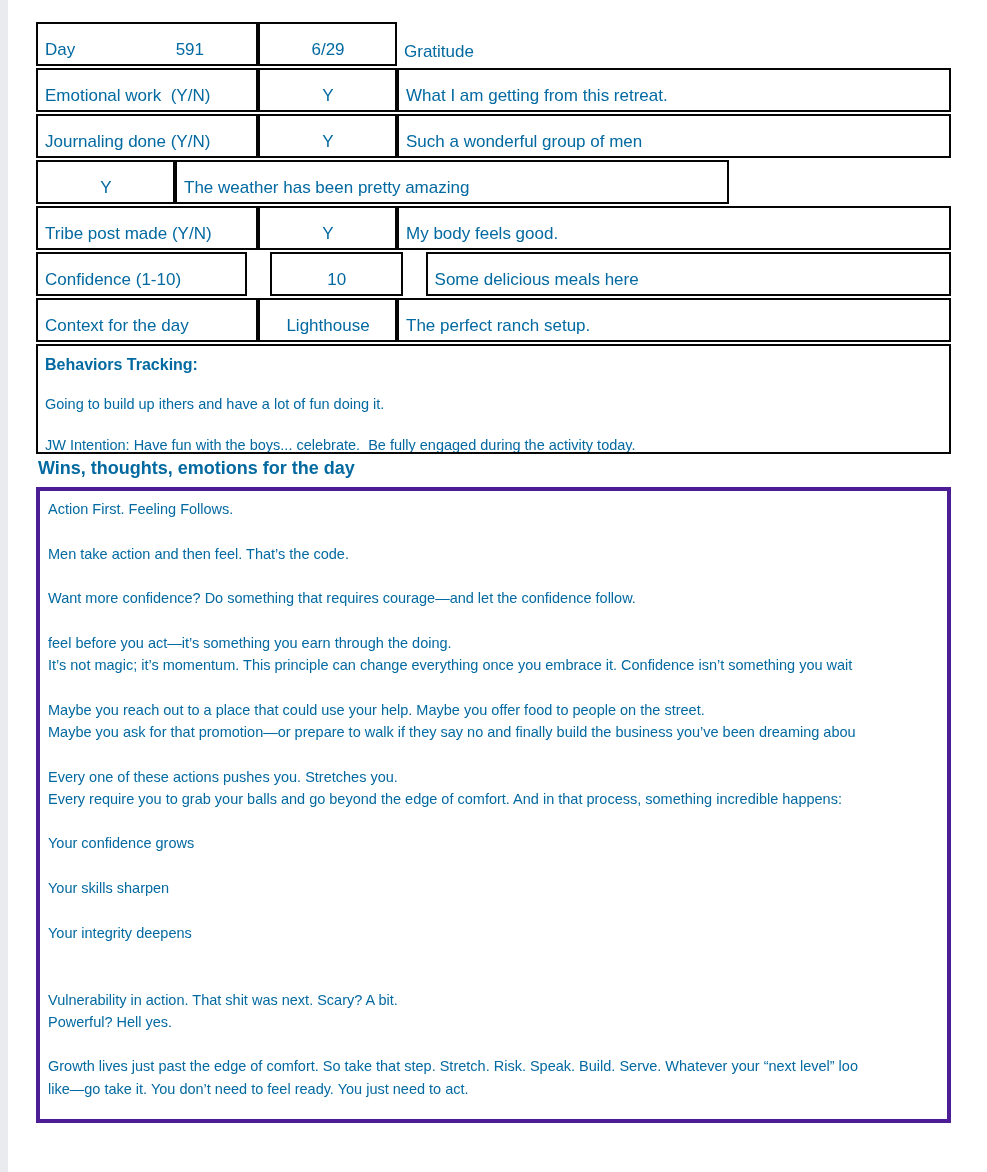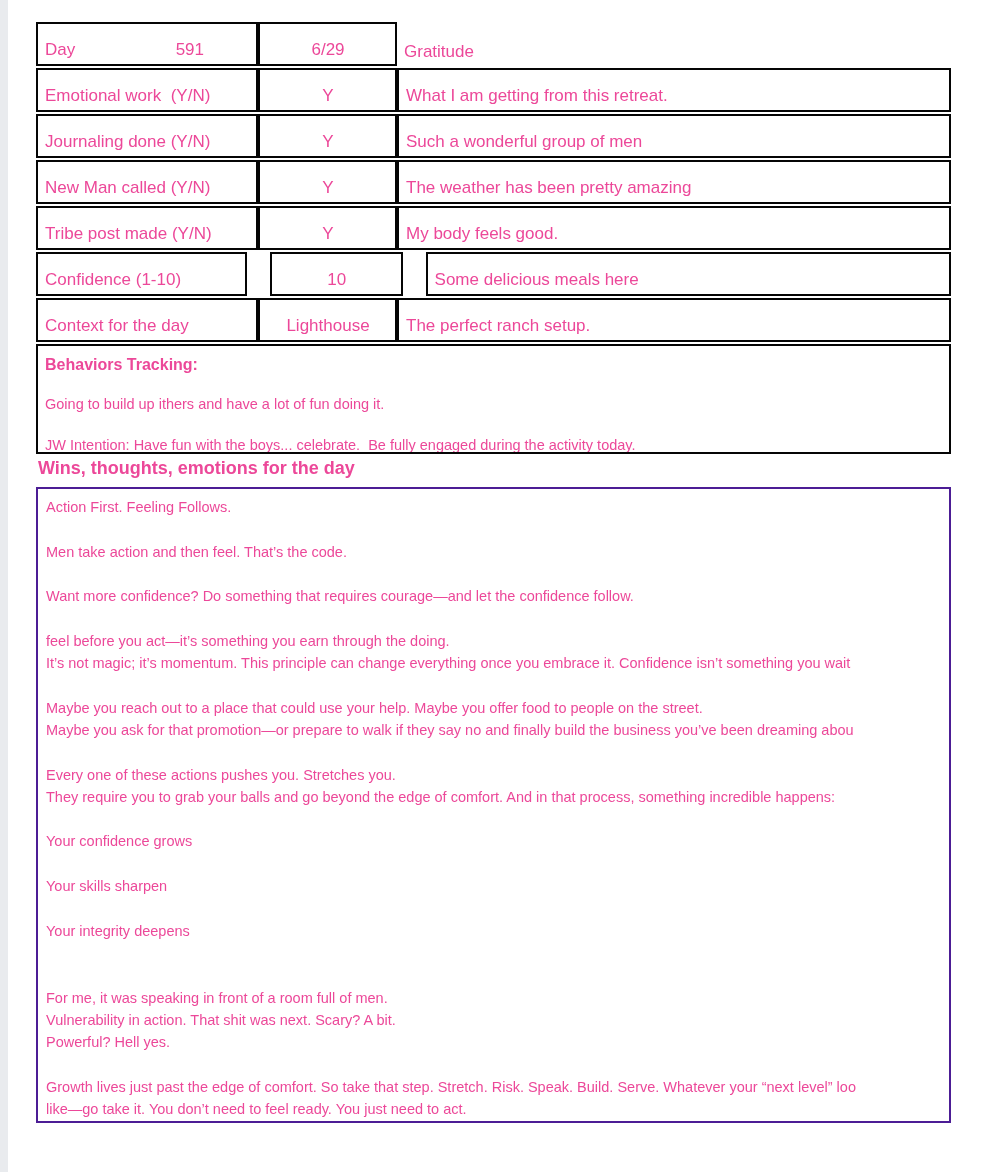--- a/index.html
+++ b/index.html
@@ -1,21 +1,21 @@
 <!DOCTYPE html>
 <html><head>
 <meta charset="utf-8">
 <style>
   html,body{margin:0;padding:0;background:#ffffff;}
   .page{
     position:relative;
     width:987px;height:1172px;
     background:#ffffff;
     font-family:"Liberation Sans","DejaVu Sans",sans-serif;
-    color:#ec4899;
+    color:#0369a1;
     overflow:hidden;
   }
   .page-edge{
     position:absolute;left:0;top:0;width:8px;height:1172px;
     background:#e9ebee;
   }
   
   .trow{
     position:absolute;left:36px;width:915px;height:44px;
     display:flex;
@@ -44,21 +44,21 @@
   .behaviors .btitle{font-size:16px;font-weight:bold;line-height:21px;white-space:pre;}
   .behaviors .bline1{margin-top:19px;font-size:14.5px;line-height:20px;white-space:pre;}
   .behaviors .bline2{margin-top:21px;font-size:14.5px;line-height:20px;white-space:pre;}
   
   .wins-heading{
     position:absolute;left:38px;top:456px;
     font-size:18px;font-weight:bold;line-height:24px;white-space:pre;
   }
   .wins-box{
     position:absolute;left:36px;top:487px;width:915px;height:636px;
-    box-sizing:border-box;border:2px solid #4c1d95;background:#fff;
+    box-sizing:border-box;border:4px solid #4c1d95;background:#fff;
     padding:7px 0 0 8px;overflow:hidden;
   }
   .t-line{
     height:22.3px;line-height:22.3px;
     font-size:14.5px;white-space:pre;
   }
 </style>
 </head>
 <body>
 
@@ -82,21 +82,20 @@
     <div class="cell c1"><span>Emotional work  (Y/N)</span></div>
     <div class="cell c2"><span>Y</span></div>
     <div class="cell c3"><span>What I am getting from this retreat.</span></div>
   </div>
   <div class="trow" style="top:114px;">
     <div class="cell c1"><span>Journaling done (Y/N)</span></div>
     <div class="cell c2"><span>Y</span></div>
     <div class="cell c3"><span>Such a wonderful group of men</span></div>
   </div>
   <div class="trow" style="top:160px;">
-    <div class="cell c1"><span>New Man called (Y/N)</span></div>
     <div class="cell c2"><span>Y</span></div>
     <div class="cell c3"><span>The weather has been pretty amazing</span></div>
   </div>
   <div class="trow" style="top:206px;">
     <div class="cell c1"><span>Tribe post made (Y/N)</span></div>
     <div class="cell c2"><span>Y</span></div>
     <div class="cell c3"><span>My body feels good.</span></div>
   </div>
   <div class="trow" style="top:252px;gap:23px;">
     <div class="cell c1"><span>Confidence (1-10)</span></div>
@@ -124,29 +123,28 @@
     <div class="t-line"></div>
     <div class="t-line">Want more confidence? Do something that requires courage—and let the confidence follow.</div>
     <div class="t-line"></div>
     <div class="t-line">feel before you act—it’s something you earn through the doing.</div>
     <div class="t-line">It’s not magic; it’s momentum. This principle can change everything once you embrace it. Confidence isn’t something you wait</div>
     <div class="t-line"></div>
     <div class="t-line">Maybe you reach out to a place that could use your help. Maybe you offer food to people on the street.</div>
     <div class="t-line">Maybe you ask for that promotion—or prepare to walk if they say no and finally build the business you’ve been dreaming abou</div>
     <div class="t-line"></div>
     <div class="t-line">Every one of these actions pushes you. Stretches you.</div>
-    <div class="t-line">They require you to grab your balls and go beyond the edge of comfort. And in that process, something incredible happens:</div>
+    <div class="t-line">Every require you to grab your balls and go beyond the edge of comfort. And in that process, something incredible happens:</div>
     <div class="t-line"></div>
     <div class="t-line">Your confidence grows</div>
     <div class="t-line"></div>
     <div class="t-line">Your skills sharpen</div>
     <div class="t-line"></div>
     <div class="t-line">Your integrity deepens</div>
     <div class="t-line"></div>
     <div class="t-line"></div>
-    <div class="t-line">For me, it was speaking in front of a room full of men.</div>
     <div class="t-line">Vulnerability in action. That shit was next. Scary? A bit.</div>
     <div class="t-line">Powerful? Hell yes.</div>
     <div class="t-line"></div>
     <div class="t-line">Growth lives just past the edge of comfort. So take that step. Stretch. Risk. Speak. Build. Serve. Whatever your “next level” loo</div>
     <div class="t-line">like—go take it. You don’t need to feel ready. You just need to act.</div>
   </div>
 </div>
 
 </body></html>

